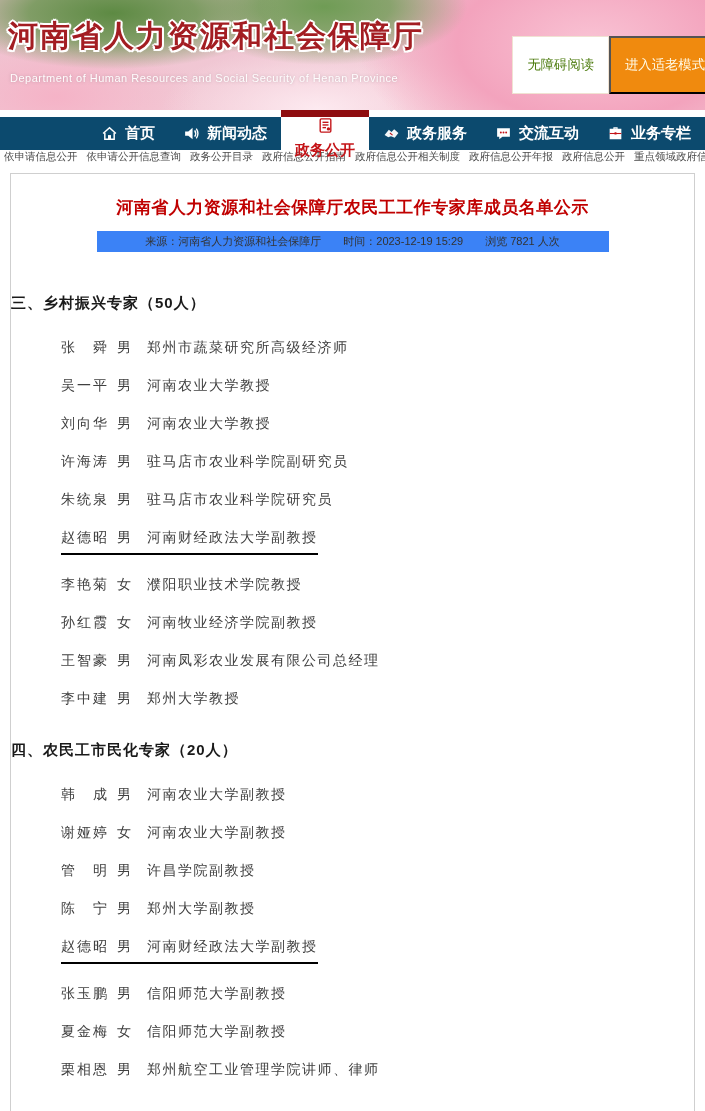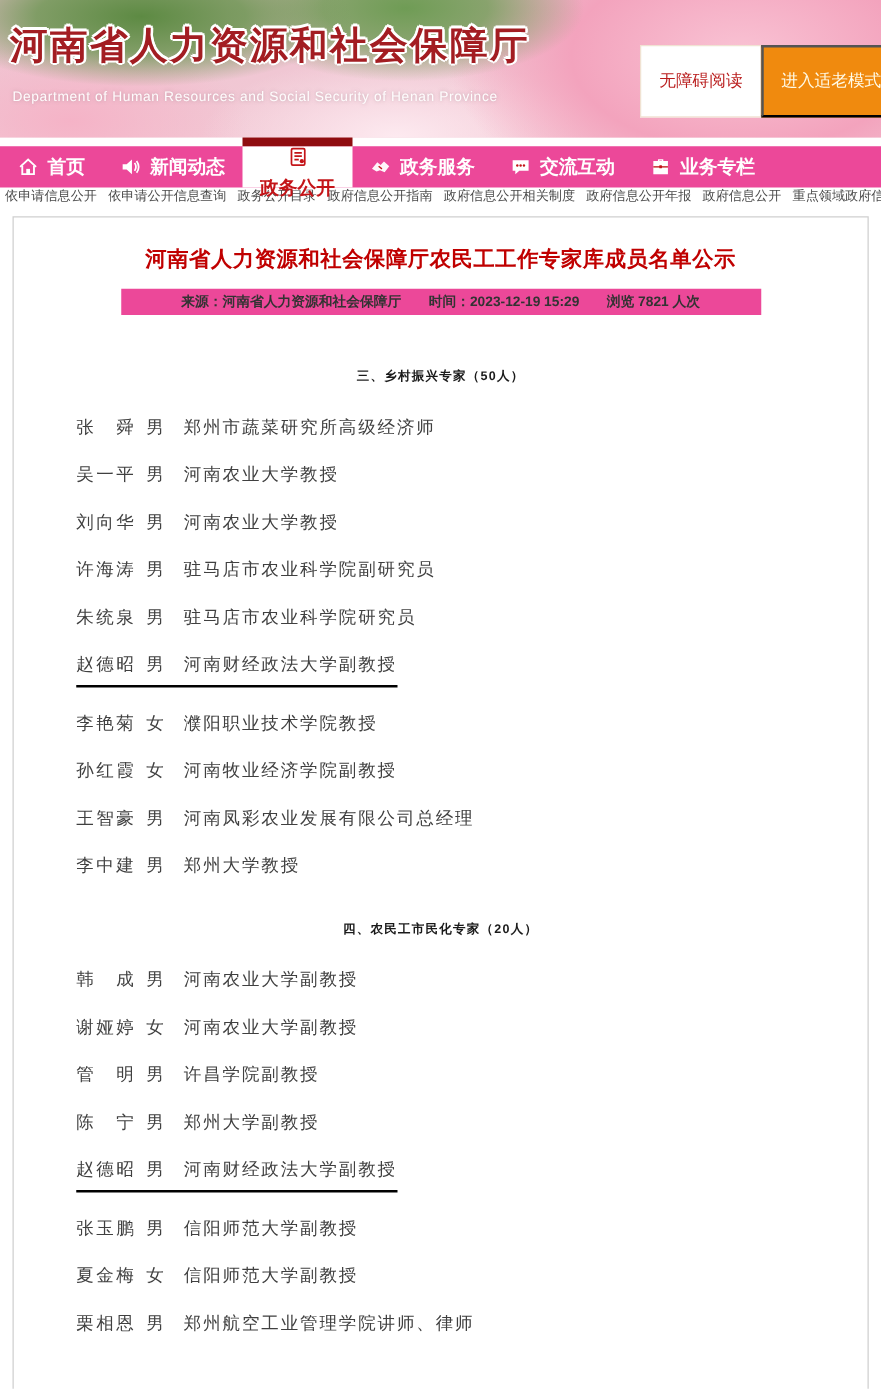--- a/index.html
+++ b/index.html
@@ -24,28 +24,28 @@
   .site-title {
     position:absolute; left:8px; top:16px;
     font-size:30px; font-weight:900; letter-spacing:2px; color:#a31d22;
     text-shadow:1.5px 1.5px 0 #fff,-1.5px -1.5px 0 #fff,1.5px -1.5px 0 #fff,-1.5px 1.5px 0 #fff,0 2px 0 #fff,0 -2px 0 #fff,2px 0 0 #fff,-2px 0 0 #fff;
   }
   .site-subtitle {
     position:absolute; left:10px; top:72px; font-size:11px; letter-spacing:.5px;
     color:rgba(255,255,255,.96); text-shadow:0 0 3px rgba(150,120,130,.5);
   }
   .top-buttons { position:absolute; top:36px; right:-16px; display:flex; font-size:13px; }
-  .btn-accessible { background:#fff; color:#b91c1c; padding:19px 14px; border:1px solid #f0e2d2; cursor:pointer; }
+  .btn-accessible { background:#fff; color:#4d7c0f; padding:19px 14px; border:1px solid #f0e2d2; cursor:pointer; }
   .btn-elder { background:#f08a0e; color:#fffbe8; padding:5px 14px; cursor:pointer; }
 
   
   .nav-gap { height:7px; background:#fff; }
   .navbar {
-    height:33px; background:#ec4899; display:flex; align-items:stretch;
-    justify-content:flex-start; position:relative;
+    height:33px; background:#0c4a6e; display:flex; align-items:stretch;
+    justify-content:flex-end; position:relative;
   }
   .nav-item {
     display:flex; align-items:center; gap:7px; color:#fff; padding:0 14px;
     font-size:15px; font-weight:bold; cursor:pointer; position:relative;
   }
   .nav-item svg { width:17px; height:17px; display:block; }
   .nav-item.active { background:#fff; color:#c41418;flex-direction:column; }
   .nav-item.active::before {
     content:""; position:absolute; top:-7px; left:0; right:0; height:7px; background:#8f0d10;
   }
@@ -59,25 +59,25 @@
 
   
   .content-box {
     margin:0 10px; border:1px solid #cfcfcf; padding:16px 0 60px; min-height:920px; background:#fff;
   }
   .article-title {
     text-align:center; color:#c00000; font-weight:bold; font-size:17px;
     letter-spacing:.5px; margin:6px 8px 12px;
   }
   .meta-bar {
-    width:512px; margin:0 auto; background:#ec4899; color:#333;
-    font-size:11px; padding:3px 0; display:flex; justify-content:center; gap:22px;font-weight:bold;
+    width:512px; margin:0 auto; background:#3b82f6; color:#333;
+    font-size:11px; padding:3px 0; display:flex; justify-content:center; gap:22px;
   }
   .section-heading {
-    text-align:center; font-weight:bold; font-size:10px; color:#1a1a1a;
+    font-weight:bold; font-size:15px; color:#1a1a1a;
     letter-spacing:1px; margin:42px 0 26px;
   }
   .section-heading.second { margin-top:34px; }
 
   .expert-list { padding-left:50px; font-family:"Liberation Serif","DejaVu Serif",serif; }
   .expert-row { margin-bottom:21px; font-size:14px; color:#404040; line-height:17px; }
   .expert-inner { display:inline-block; }
   .expert-inner.underlined { border-bottom:2px solid #000000; padding-bottom:7px; }
   .e-name { display:inline-block; min-width:50px; letter-spacing:2px; }
   .e-gender { margin-left:6px; }

